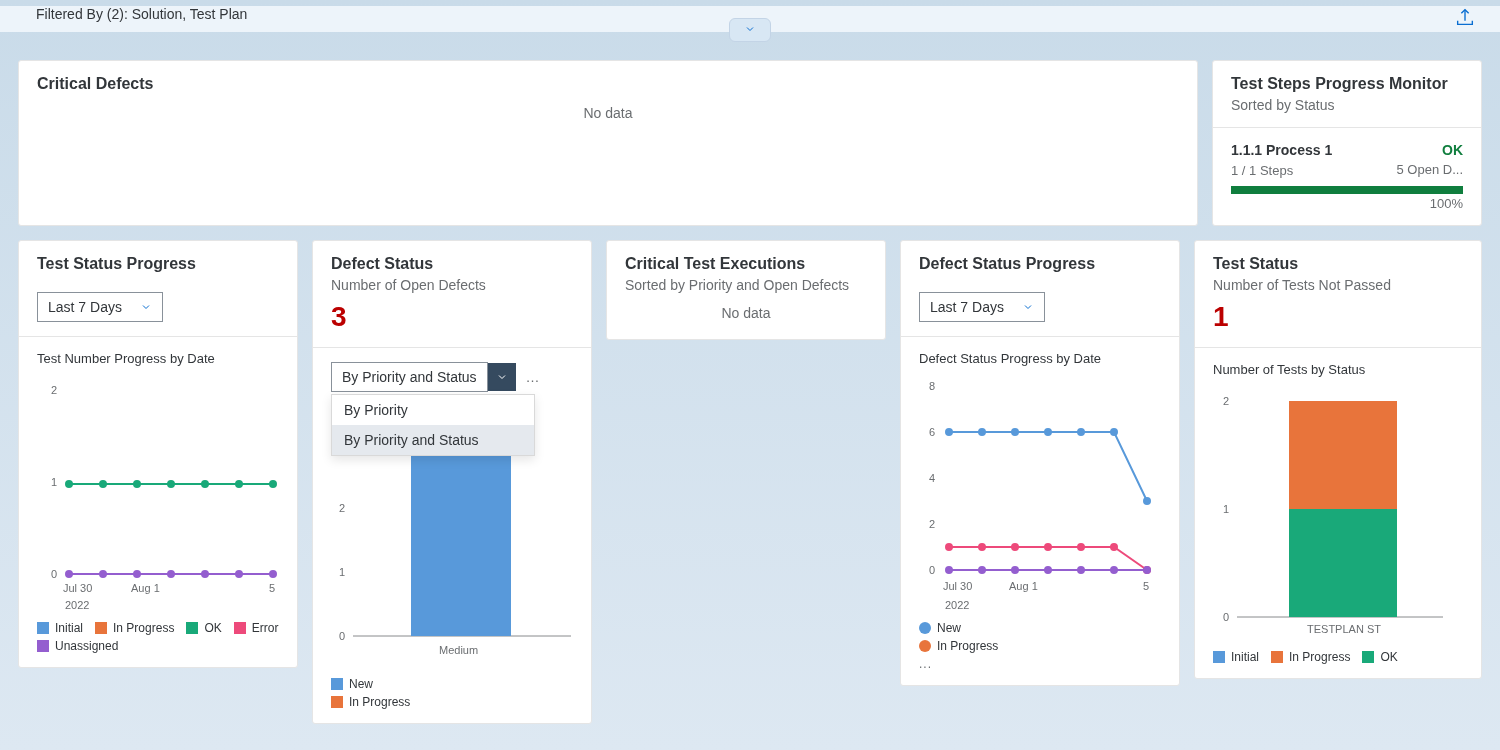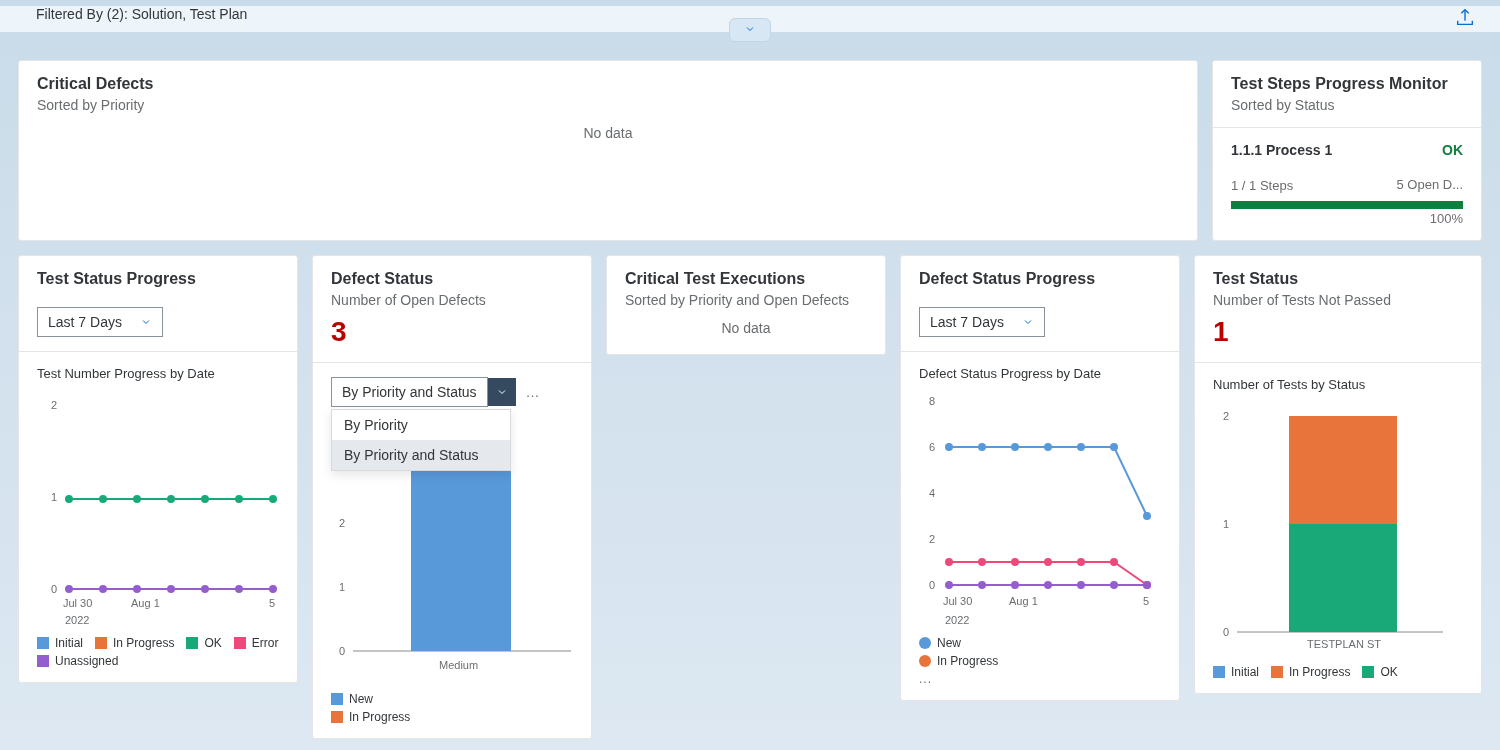--- a/index.html
+++ b/index.html
@@ -88,21 +88,21 @@
     padding:0; gap:0; border:none;
   }
   .select.dark-btn .txt { border:1px solid #89919a; padding:6px 10px; }
   .select.dark-btn .dd { background:#354a5f; padding:8px 8px; display:flex; align-items:center; }
   .select.dark-btn .dd .chev { stroke:#fff; }
   .dropdown {
     position:absolute;
     background:#fff;
     border:1px solid #d9d9d9;
     box-shadow:0 4px 10px rgba(0,0,0,0.1);
-    width: 180px;
+    width: 204px;
     z-index: 10;
   }
   .dropdown div {
     padding: 7px 12px; font-size:14px; cursor:pointer;
   }
   .dropdown div.sel { background:#e5e9ee; }
   .kpi-right { float:right; color:#107e3e; font-weight:600; }
   .smallgrey { color:#6a6d70; font-size:13px; }
   .progressbar { height:8px; background:#107e3e; margin-top:8px; width:100%; }
   .legend { display:flex; flex-wrap:wrap; gap:4px 12px; font-size:12px; color:#32363a; margin-top:10px; }
@@ -129,33 +129,32 @@
         <path d="M6 9l6 6 6-6"></path>
       </svg>
   </div>
 </div>
 
 <div class="content">
 
   <div style="display:grid; grid-template-columns: 1fr 270px; gap:14px;">
     <div class="card">
       <div class="card-title">Critical Defects</div>
-      <div class="card-sub">Sorted by Priority</div>
       <div class="nodata">No data</div>
     </div>
 
     <div class="card">
       <div class="card-title">Test Steps Progress Monitor</div>
       <div class="card-sub">Sorted by Status</div>
       <hr class="hr">
       <div>
         <span style="font-weight:600">1.1.1 Process 1</span>
         <span class="kpi-right">OK</span>
       </div>
-      <div style="margin-top:19px">
+      <div style="margin-top:4px">
         <span class="smallgrey">1 / 1 Steps</span>
         <span class="smallgrey" style="float:right">5 Open D...</span>
       </div>
       <div class="progressbar"></div>
       <div style="text-align:right; margin-top:2px" class="smallgrey">100%</div>
     </div>
   </div>
 
   <div class="row">
 

